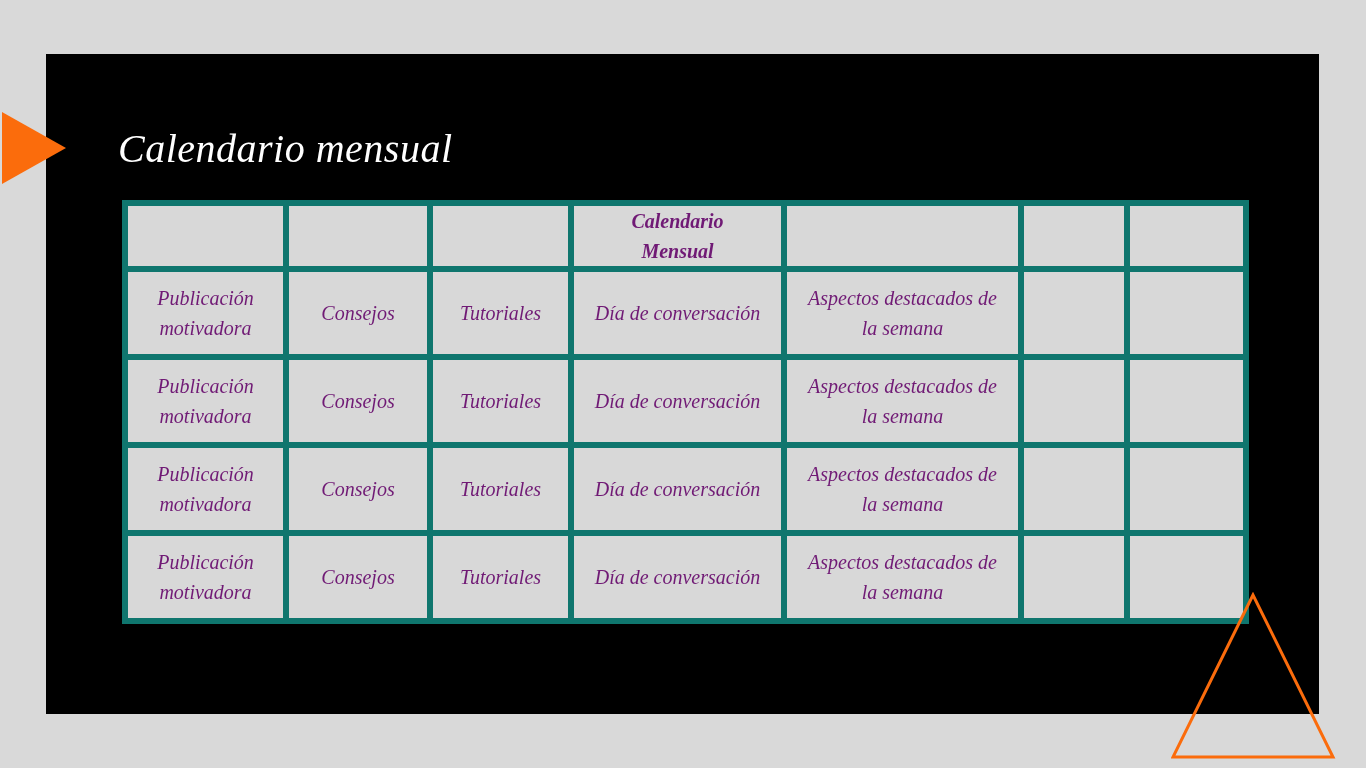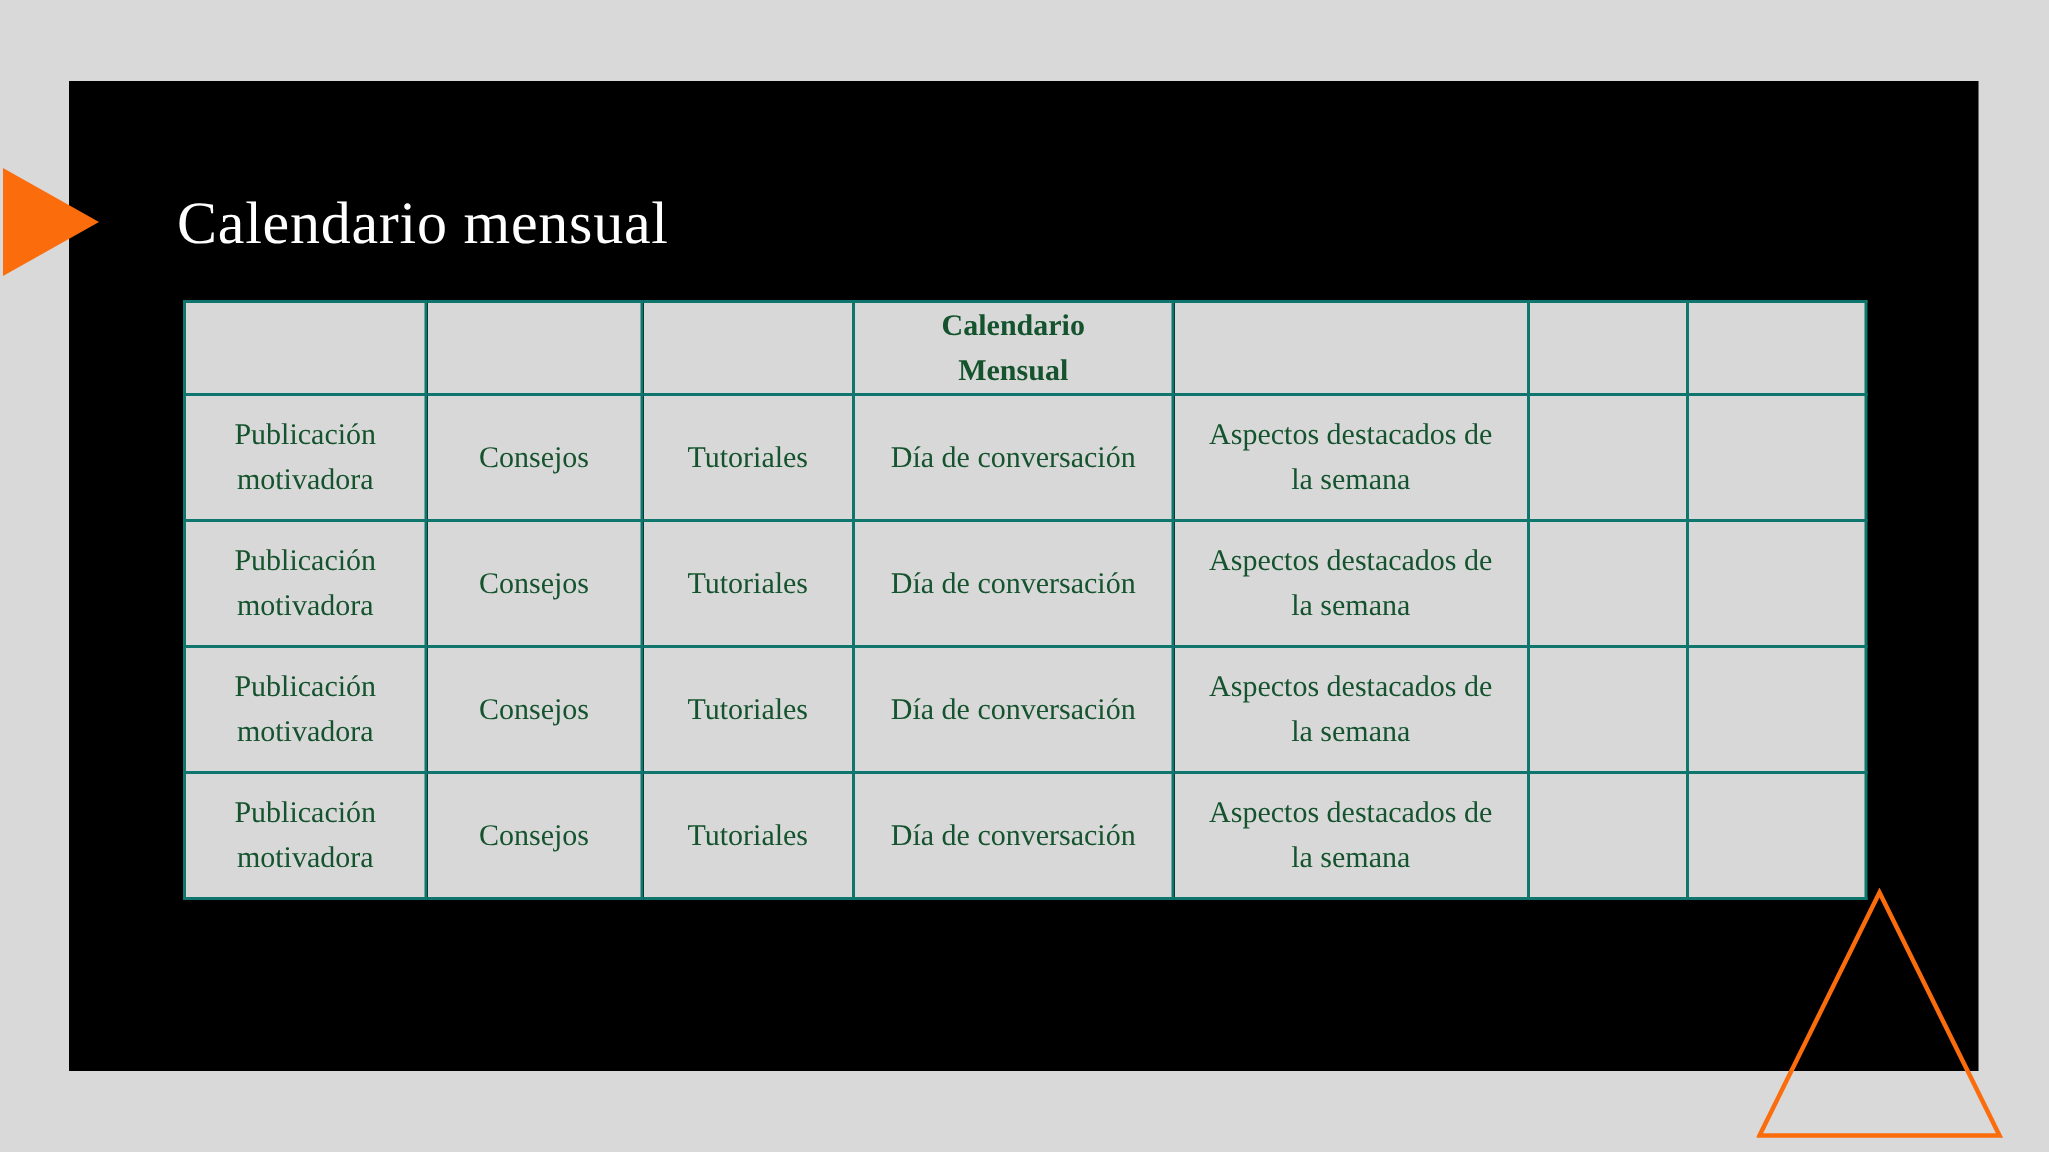--- a/index.html
+++ b/index.html
@@ -3,21 +3,21 @@
 <meta charset="utf-8">
 <style>
   html, body { margin: 0; padding: 0; }
   body {
     width: 1366px; height: 768px;
     background: #d9d9d9;
     font-family: "Liberation Serif", serif;
     overflow: hidden;
     position: relative;
   }
-  .page { position: absolute; inset: 0; width: 1366px; height: 768px; }
+  .page { position: absolute; inset: 0; width: 1366px; height: 768px; font-style: italic; }
   .slide {
     position: absolute;
     left: 46px; top: 54px;
     width: 1273px; height: 660px;
     background: #000000;
   }
   .slide-title {
     position: absolute;
     left: 118px; top: 126px;
     font-size: 40px;
@@ -38,24 +38,24 @@
   }
   table.calendar {
     position: absolute;
     left: 122px; top: 200px;
     width: 1121px;
     border-collapse: collapse;
     table-layout: fixed;
   }
   table.calendar td, table.calendar th {
     background: #d8d8d8;
-    border: 2px solid #0f766e;
+    border: 6px solid #0f766e;
     text-align: center;
     vertical-align: middle;
-    color: #14532d;
+    color: #701a75;
     font-size: 20px;
     line-height: 30px;
     padding: 0 4px;
     white-space: pre-line;
     overflow: hidden;
     font-weight: normal;
   }
   tr.row-prehead td { height: 60px; font-weight: bold; }
   tr.row-days th { height: 31px; font-weight: bold; font-size: 21px; }
   tr.row-data td { height: 82px; }

